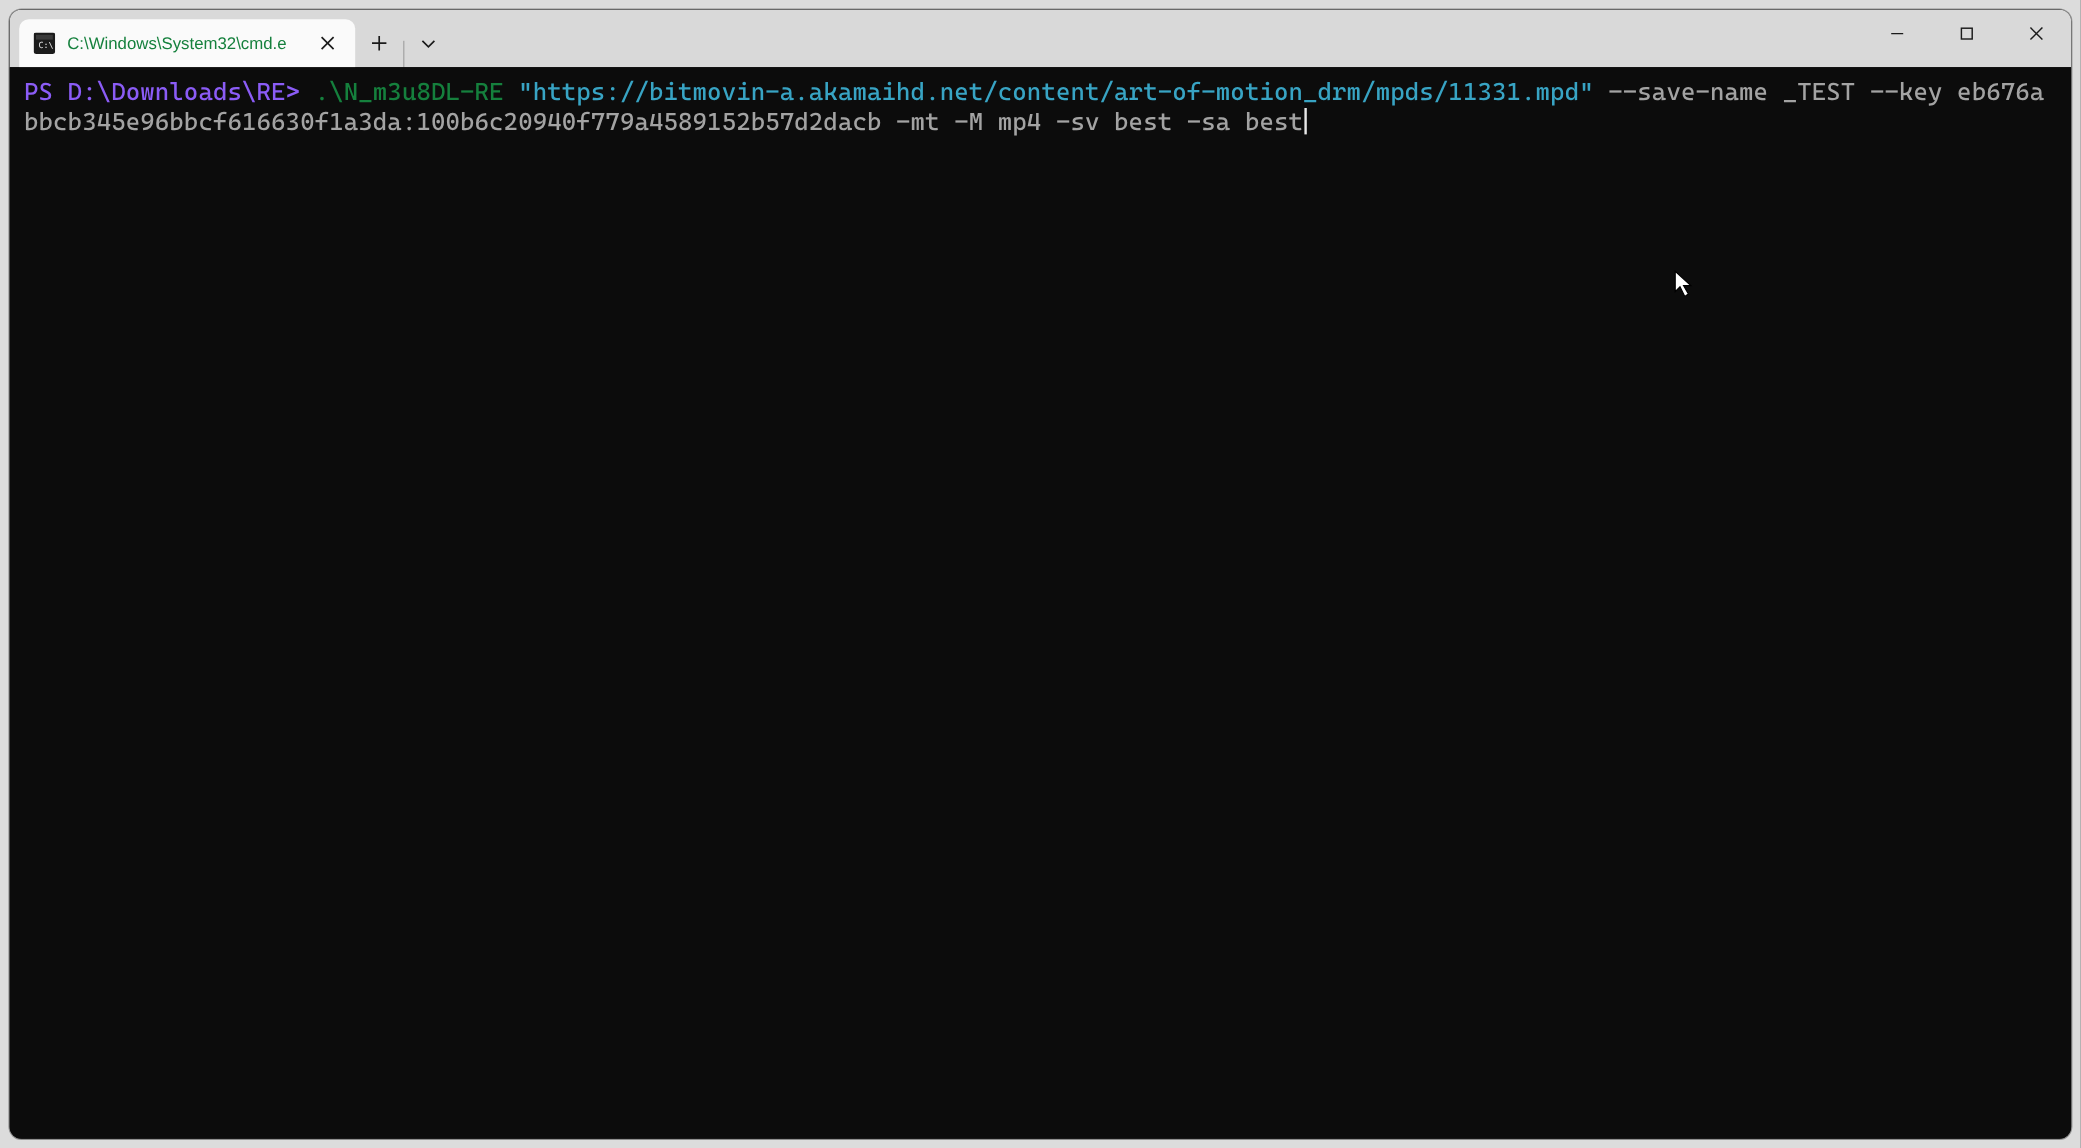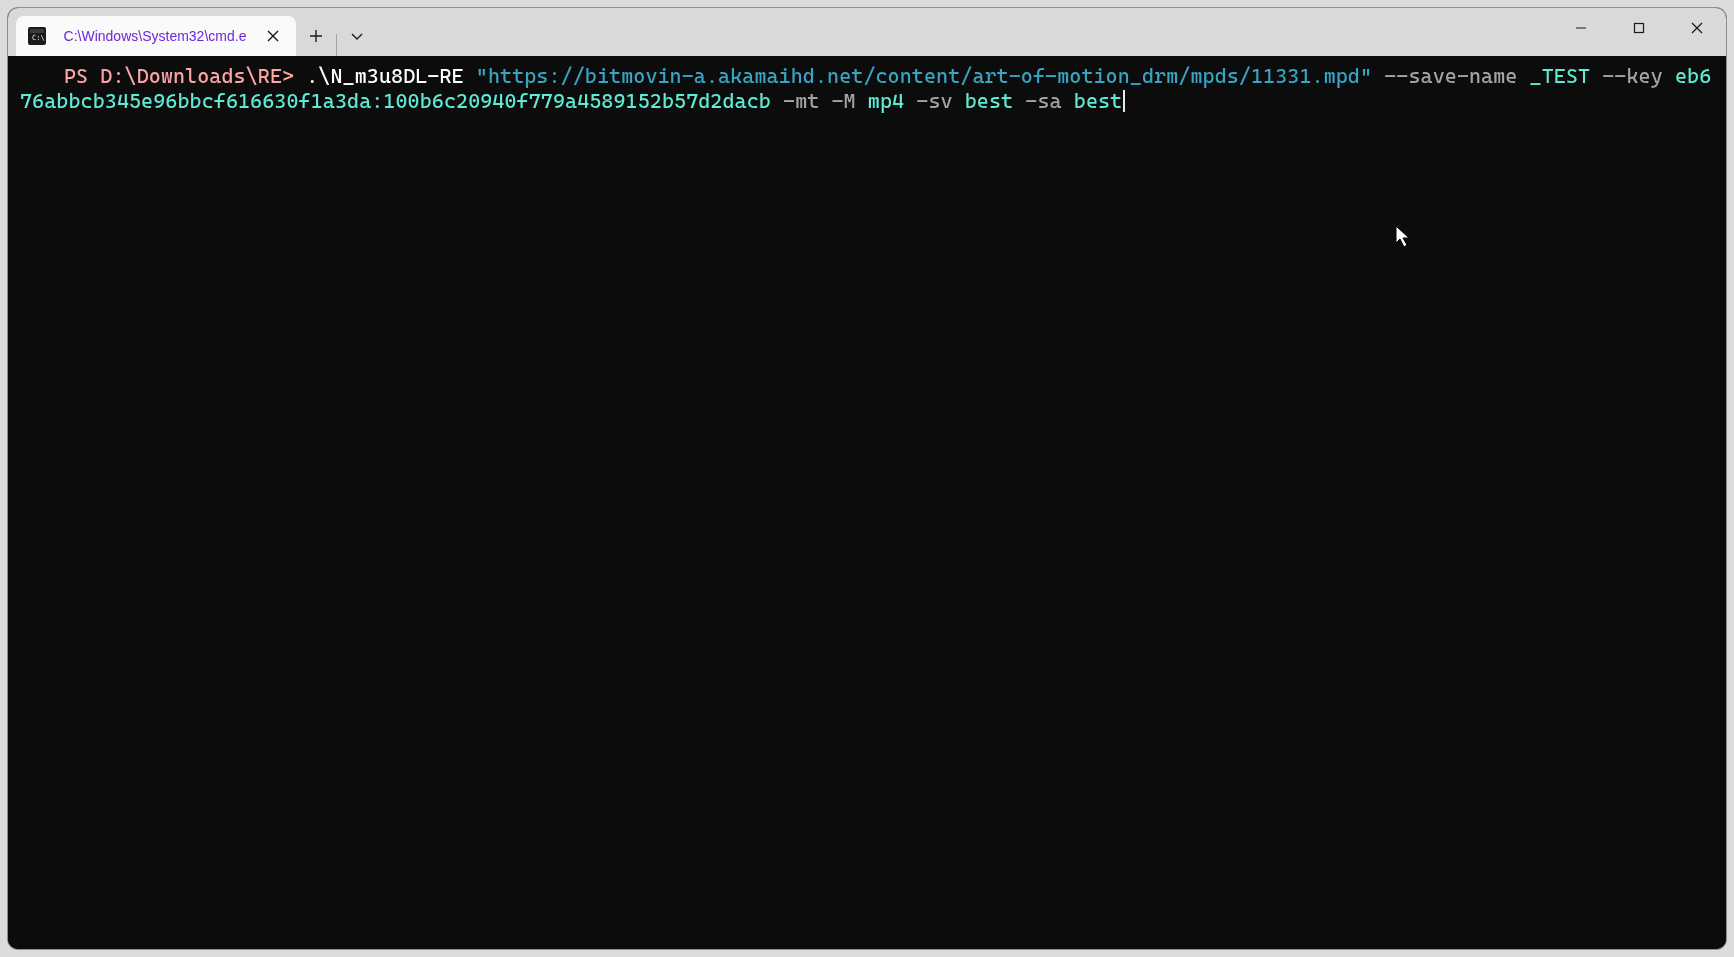--- a/index.html
+++ b/index.html
@@ -54,26 +54,25 @@
     .tab .tab-icon {
       width: 18px;
       height: 18px;
       margin-right: 10px;
       display: inline-flex;
       align-items: center;
       justify-content: center;
     }
     .tab .tab-title {
       font-size: 14px;
-      color: #6d28d9;
+      color: #15803d;
       white-space: nowrap;
       overflow: hidden;
       text-overflow: ellipsis;
       flex: 1;
-      text-align: center;
     }
     .tab .tab-close {
       width: 26px;
       height: 26px;
       display: flex;
       align-items: center;
       justify-content: center;
       border-radius: 4px;
       margin-left: 6px;
     }
@@ -112,25 +111,25 @@
       line-height: 25px;
       letter-spacing: 0.1px;
       color: #cccccc;
       position: relative;
       overflow: hidden;
     }
     .term-line {
       white-space: pre-wrap;
       word-break: break-all;
     }
-    .c-prompt { color: #fca5a5; margin-left: 44px; }
-    .c-exe    { color: #ffffff; }
+    .c-prompt { color: #8b5cf6; }
+    .c-exe    { color: #15803d; }
     .c-str    { color: #38a4c4; }
     .c-flag   { color: #a3a3a3; }
-    .c-val    { color: #5eead4; }
+    .c-val    { color: #a3a3a3; }
     .cursor-block {
       display: inline-block;
       width: 2px;
       height: 22px;
       background: #e8e8e8;
       vertical-align: -4px;
       margin-left: 1px;
     }
     .mouse-cursor {
       position: absolute;

